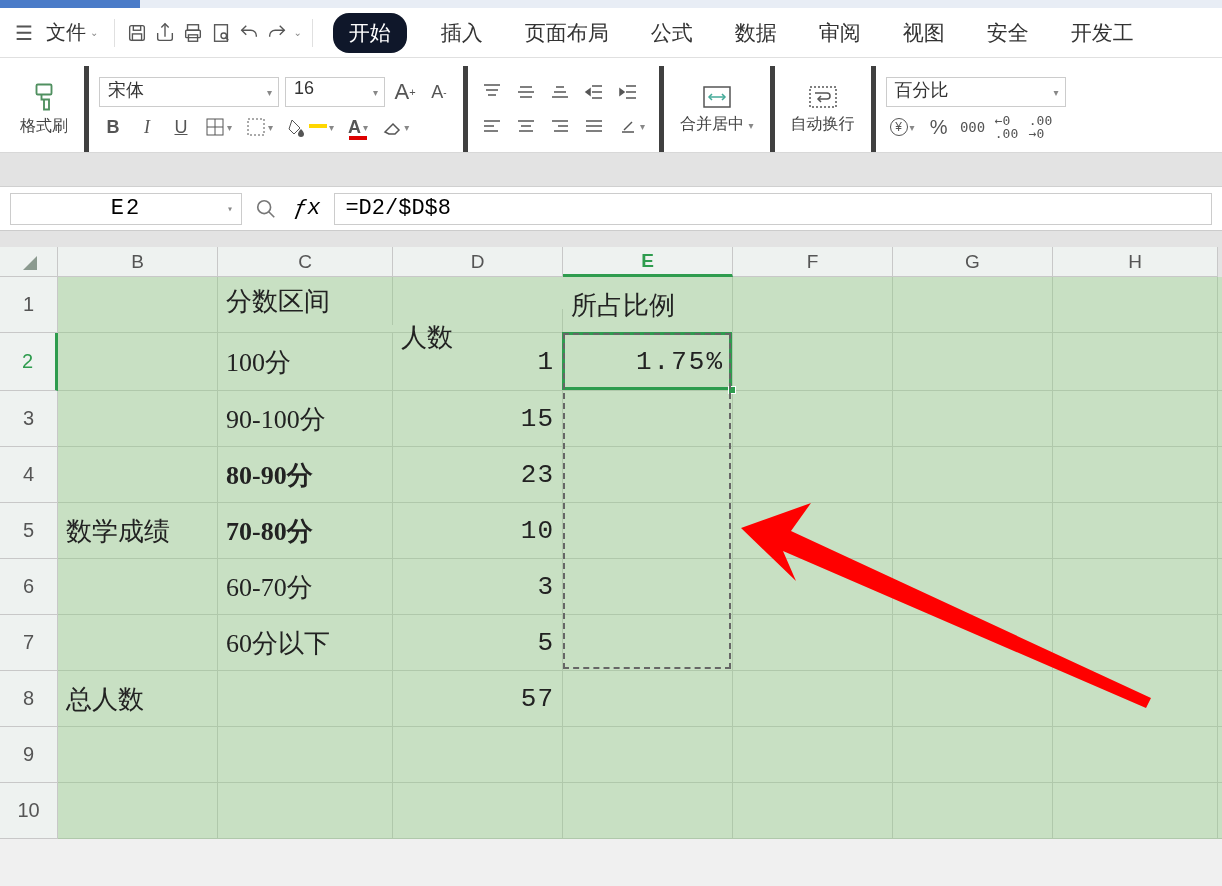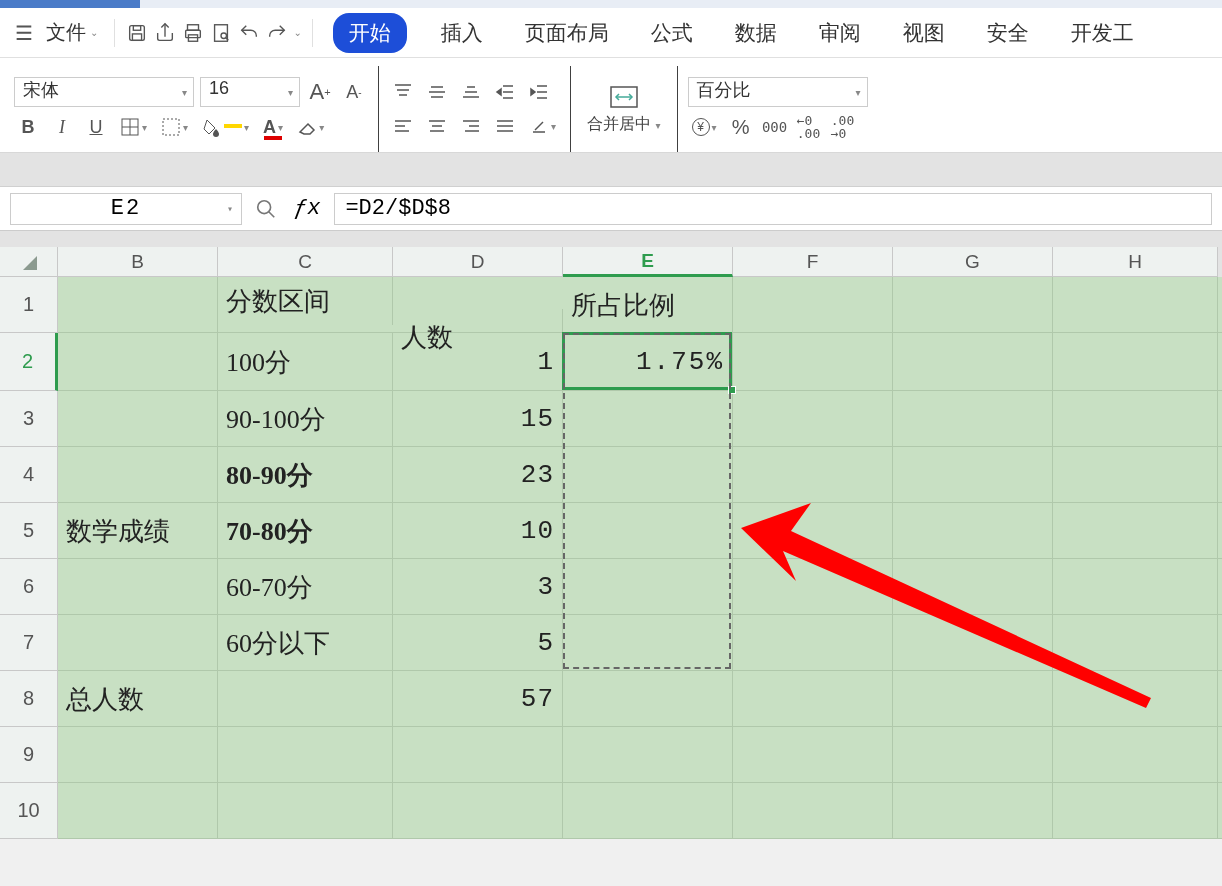--- a/index.html
+++ b/index.html
@@ -35,42 +35,42 @@
     gap: 4px;
     font-size: 20px;
     color: #333;
   }
   .menu-btn { display: inline-flex; align-items: center; gap: 4px; padding: 4px 6px; cursor: pointer; }
   .menu-sep { width: 1px; height: 28px; background: #e0e0e0; margin: 0 6px; }
   .menu-icon { width: 24px; height: 24px; display: inline-flex; align-items: center; justify-content: center; color: #555; }
   .menu-tabs { display: flex; gap: 26px; margin-left: 10px; font-size: 21px; }
   .menu-tab { padding: 6px 8px; cursor: pointer; }
   .menu-tab.active {
-    background: #1d4ed8;
+    background: #0f172a;
     color: #fff;
     border-radius: 16px;
     padding: 6px 16px;
     font-family: Liberation Mono, monospace;
   }
   .caret-down { font-size: 10px; color: #888; }
 
   
   .ribbon {
     height: 95px;
     background: #fff;
     border-bottom: 1px solid #d8d8d8;
     display: flex;
     align-items: stretch;
     padding: 8px 0 0 4px;
   }
   .ribbon-group {
     display: flex;
     flex-direction: column;
     padding: 0 10px;
-    border-right: 1px solid #404040;
+    border-right: 5px solid #404040;
     justify-content: center;
     gap: 6px;
   }
   .ribbon-big {
     display: flex;
     flex-direction: column;
     align-items: center;
     gap: 4px;
     padding: 4px 6px;
     font-size: 16px;
@@ -310,20 +310,29 @@
     <span class="menu-tab">数据</span>
     <span class="menu-tab">审阅</span>
     <span class="menu-tab">视图</span>
     <span class="menu-tab">安全</span>
     <span class="menu-tab">开发工</span>
   </div>
 </div>
 
 <div class="ribbon">
 
+  <div class="ribbon-group">
+    <div class="ribbon-big">
+      <svg width="30" height="30" viewBox="0 0 24 24" fill="none" stroke="#509060" stroke-width="1.5">
+          <rect x="6" y="2" width="12" height="8" rx="1"></rect>
+          <path d="M10 10v4h6v8h-4v-8"></path>
+        </svg>
+      <span>格式刷</span>
+    </div>
+  </div>
 
   <div class="ribbon-group">
     <div class="ribbon-row">
       <div class="font-select" style="position:relative">
         <span>宋体</span>
         <span class="select-caret">▾</span>
       </div>
       <div class="size-select" style="position:relative">
         <span>16</span>
         <span class="select-caret">▾</span>
@@ -455,20 +464,30 @@
       <svg width="30" height="26" viewBox="0 0 30 26" fill="none" stroke="#555" stroke-width="1.5">
           <rect x="2" y="3" width="26" height="20"></rect>
           <path d="M8 13h14" stroke="#4a9"></path>
           <path d="M10 10l-3 3 3 3" stroke="#4a9" fill="none"></path>
           <path d="M20 10l3 3-3 3" stroke="#4a9" fill="none"></path>
         </svg>
       <span><span>合并居中</span> <span class="caret-down">▾</span></span>
     </div>
   </div>
 
+  <div class="ribbon-group">
+    <div class="ribbon-big">
+      <svg width="30" height="26" viewBox="0 0 30 26" fill="none" stroke="#555" stroke-width="1.5">
+          <rect x="2" y="3" width="26" height="20" stroke-dasharray="2,2"></rect>
+          <path d="M7 9h12a3 3 0 0 1 0 6h-8"></path>
+          <path d="M13 12l-3 3 3 3"></path>
+        </svg>
+      <span>自动换行</span>
+    </div>
+  </div>
 
   <div class="ribbon-group" style="border-right:none">
     <div class="ribbon-row">
       <div class="format-select" style="position:relative">
         <span>百分比</span>
         <span class="select-caret">▾</span>
       </div>
     </div>
     <div class="ribbon-row">
       <span class="rb-btn wide">

